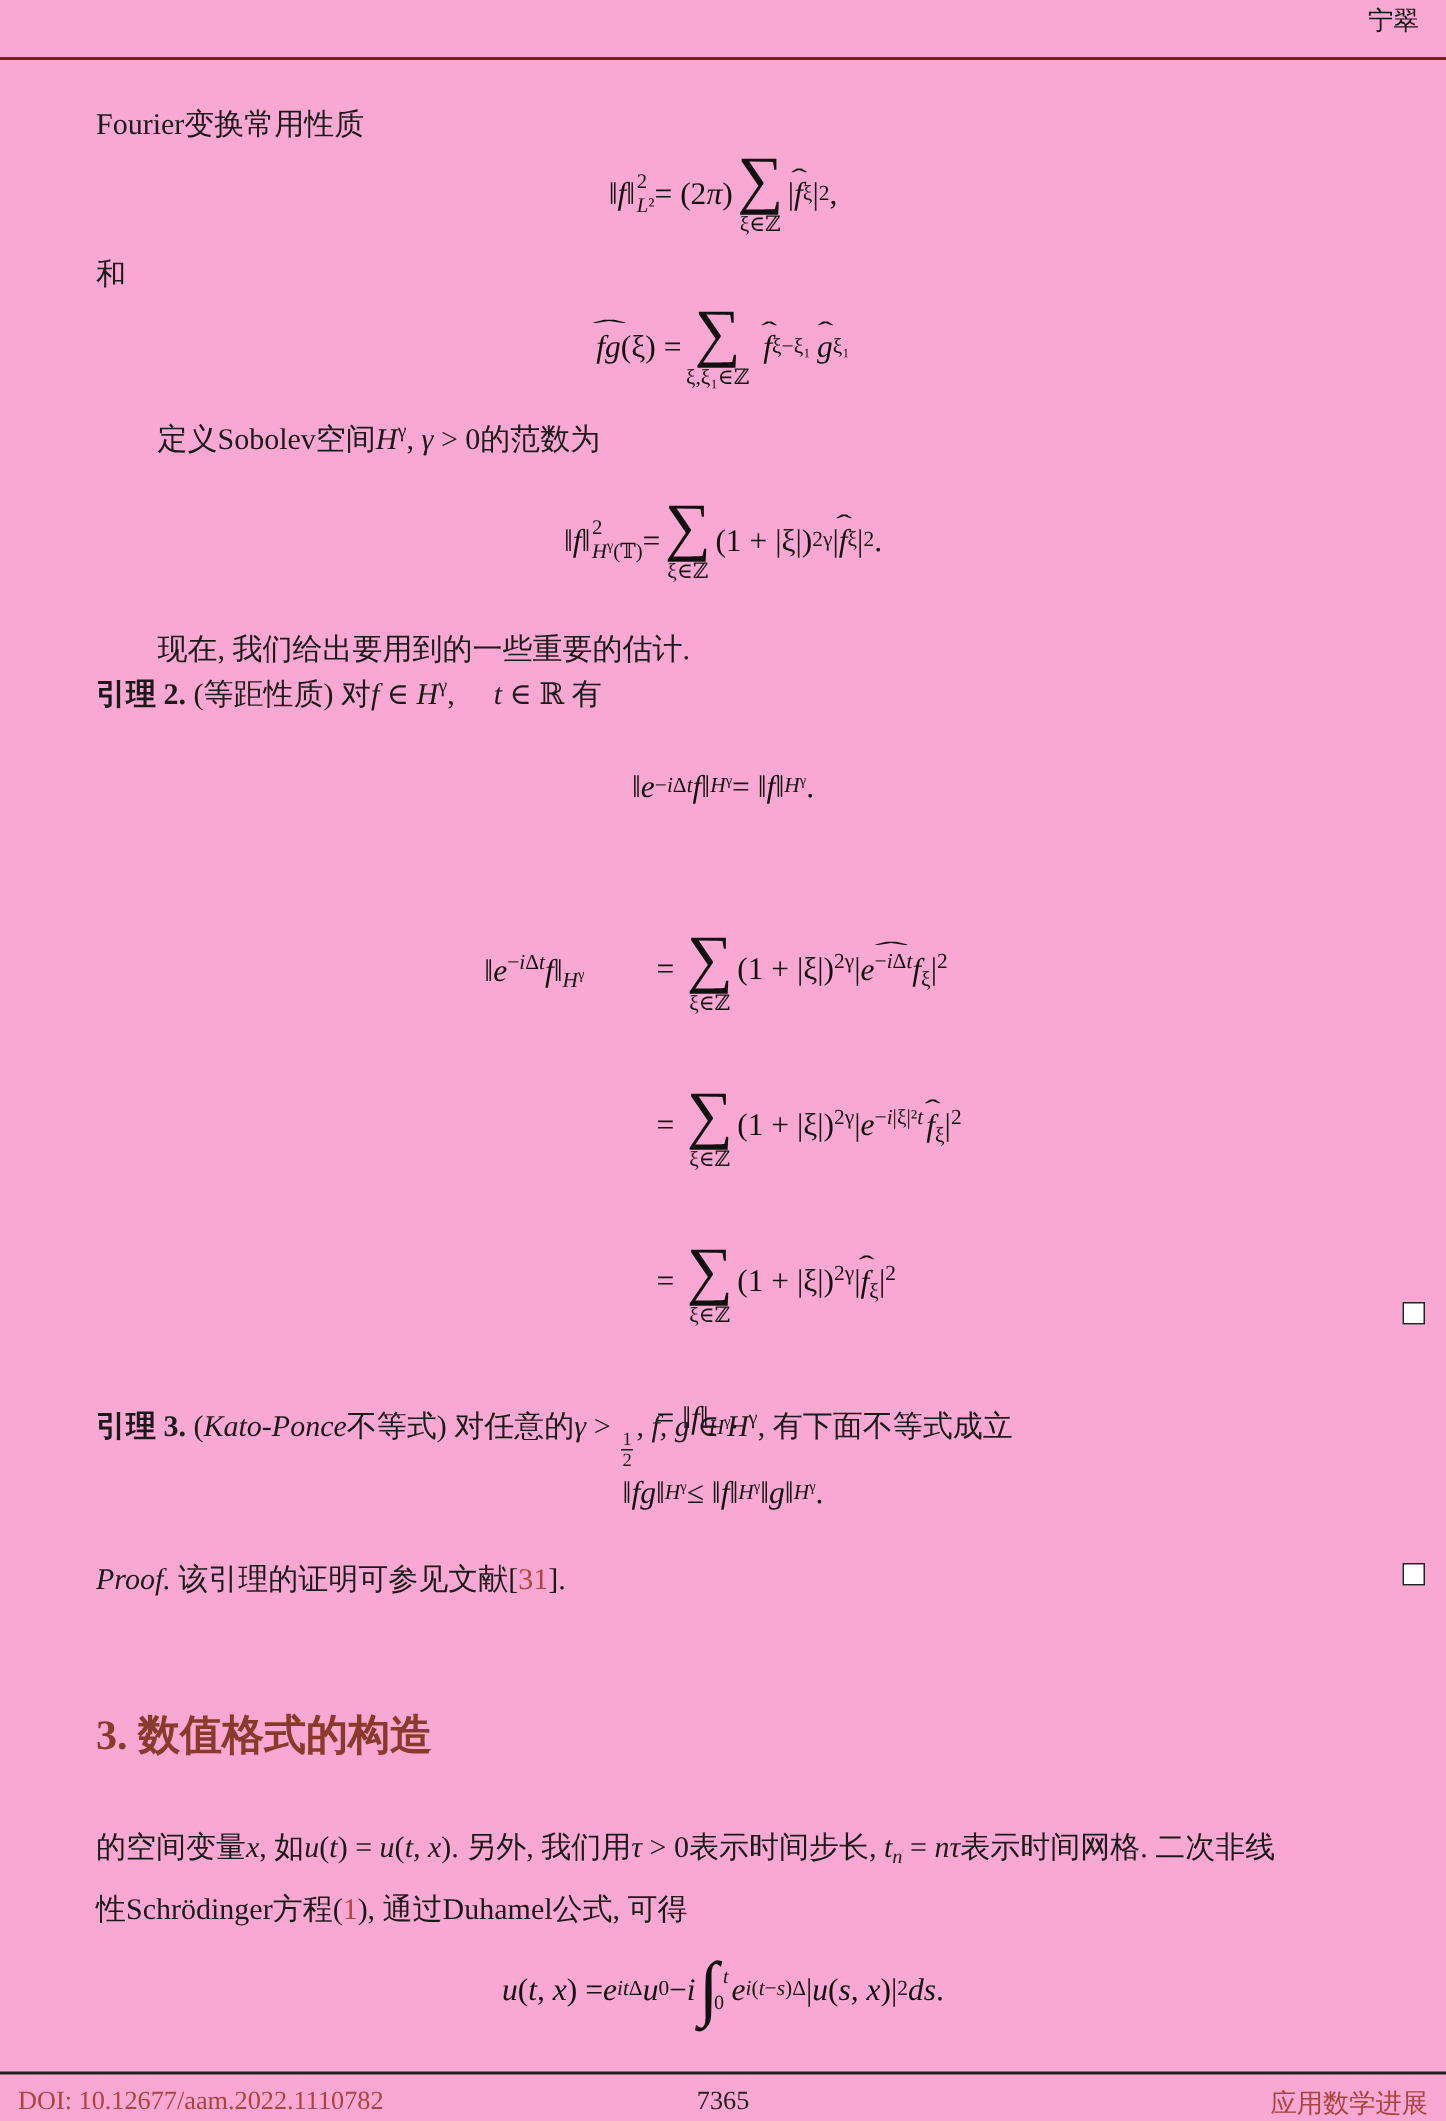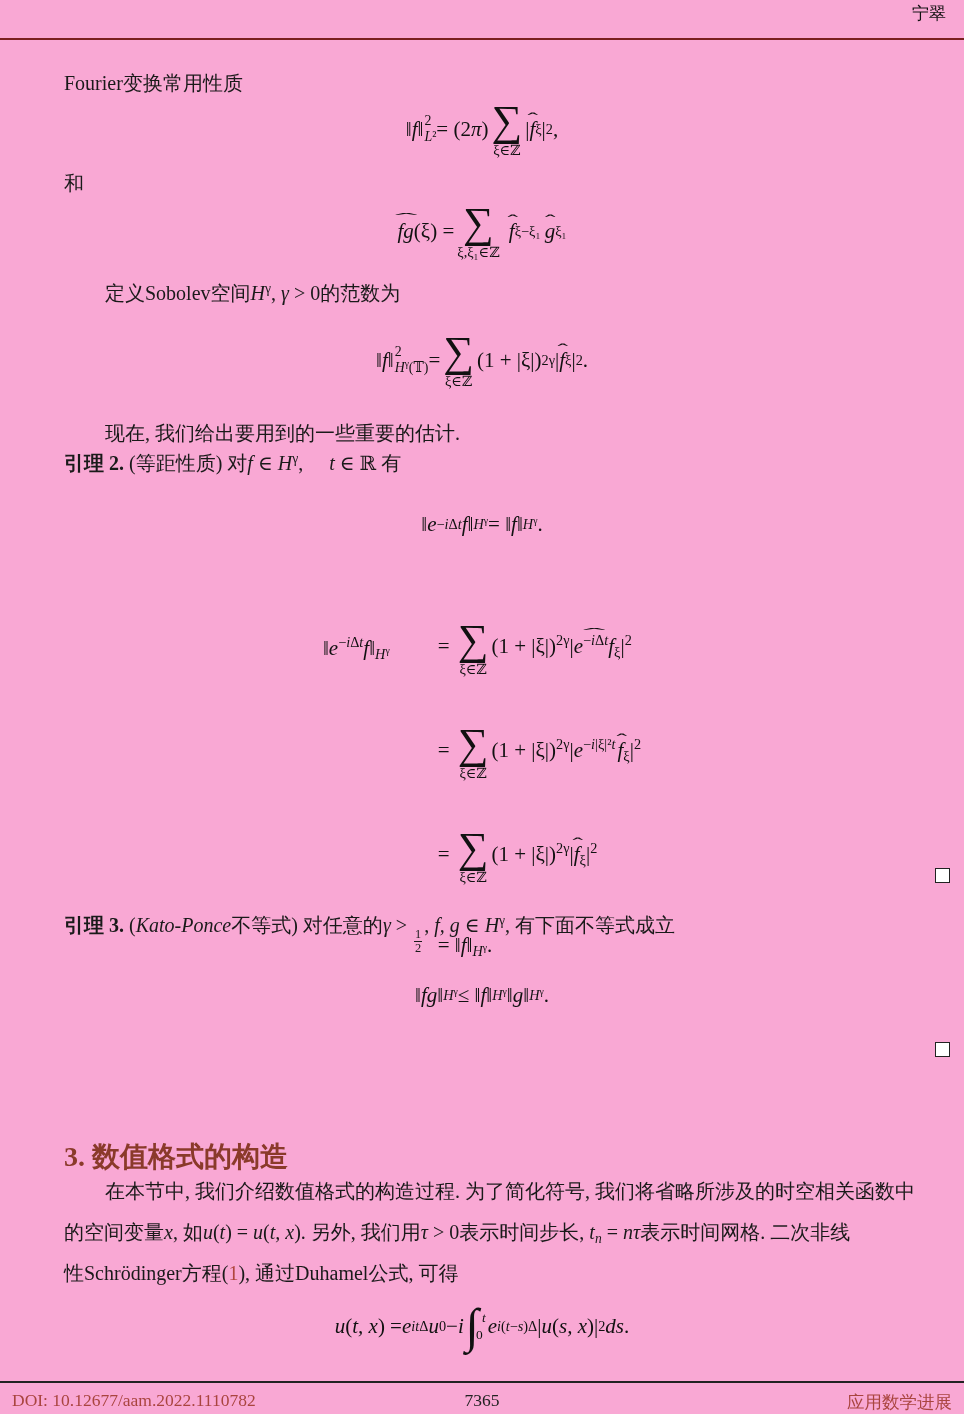--- a/index.html
+++ b/index.html
@@ -167,47 +167,47 @@
             <span class="sum-sigma">∑</span>
             <span class="sum-under">ξ∈ℤ</span>
           </span><span class="mr">(1 + |ξ|)</span><span class="msup"><span>2γ</span></span><span class="mr">|</span><span class="mhat"><span class="hat-mark">ˆ</span><span class="hat-body"><span class="mi">f</span></span></span><span class="msub"><span>ξ</span></span><span class="mr">|</span><span class="msup"><span>2</span></span></div>
       <div class="eq-lhs"></div>
       <div class="eq-rhs"><span class="mr">= ‖</span><span class="mi">f</span><span class="mr">‖</span><span class="msub"><span class="mi">H</span><span class="msup"><span>γ</span></span></span><span class="mr">.</span></div>
     </div>
   </div>
 
   <div class="qed" style="top:868px;right:14px;"></div>
 
-  <div class="tline" style="top:912px;left:64px;"><span class="mb">引理 3.</span><span class="mr"> (</span><span class="mi">Kato-Ponce</span><span class="mr">不等式) 对任意的</span><span class="mi">γ</span><span class="mr"> &gt; </span><span class="mfrac">
+  <div class="tline" style="top:938px;left:64px;"><span class="mb">引理 3.</span><span class="mr"> (</span><span class="mi">Kato-Ponce</span><span class="mr">不等式) 对任意的</span><span class="mi">γ</span><span class="mr"> &gt; </span><span class="mfrac">
         <span class="frac-num"><span>1</span></span>
         <span class="frac-den"><span>2</span></span>
       </span><span class="mr">, </span><span class="mi">f, g</span><span class="mr"> ∈ </span><span class="mi">H</span><span class="msup"><span>γ</span></span><span class="mr">, 有下面不等式成立</span></div>
 
   <div class="formula" style="top:976px;height:38px;">
       <span class="mr">‖</span>
       <span class="mi">fg</span>
       <span class="mr">‖</span>
       <span class="msub"><span class="mi">H</span><span class="msup"><span>γ</span></span></span>
       <span class="mr"> ≤ ‖</span>
       <span class="mi">f</span>
       <span class="mr">‖</span>
       <span class="msub"><span class="mi">H</span><span class="msup"><span>γ</span></span></span>
       <span class="mr">‖</span>
       <span class="mi">g</span>
       <span class="mr">‖</span>
       <span class="msub"><span class="mi">H</span><span class="msup"><span>γ</span></span></span>
       <span class="mr">.</span>
     </div>
 
+  <div class="tline" style="top:1040px;left:64px;"><span class="mi">Proof.</span><span class="mr"> 该引理的证明可参见文献[</span><span class="mlink">31</span><span class="mr">].</span></div>
 
   <div class="qed" style="top:1042px;right:14px;"></div>
 
   <div class="heading" style="top:1138px;left:64px;">3. 数值格式的构造</div>
 
-  <div class="tline indent2" style="top:1178px;left:64px;">在本节中, 我们介绍数值格式的构造过程. 为了简化符号, 我们将省略所涉及的时空相关函数中</div>
   <div class="tline" style="top:1219px;left:64px;"><span class="mr">的空间变量</span><span class="mi">x</span><span class="mr">, 如</span><span class="mi">u</span><span class="mr">(</span><span class="mi">t</span><span class="mr">) = </span><span class="mi">u</span><span class="mr">(</span><span class="mi">t, x</span><span class="mr">). 另外, 我们用</span><span class="mi">τ</span><span class="mr"> &gt; 0表示时间步长, </span><span class="mi">t</span><span class="msub"><span class="mi">n</span></span><span class="mr"> = </span><span class="mi">nτ</span><span class="mr">表示时间网格. 二次非线</span></div>
   <div class="tline" style="top:1260px;left:64px;"><span class="mr">性Schrödinger方程(</span><span class="mlink">1</span><span class="mr">), 通过Duhamel公式, 可得</span></div>
 
   <div class="formula" style="top:1290px;height:72px;">
       <span class="mi">u</span>
       <span class="mr">(</span>
       <span class="mi">t, x</span>
       <span class="mr">) = </span>
       <span class="mi">e</span>
       <span class="msup"><span class="mi">it</span><span class="mr">Δ</span></span>

